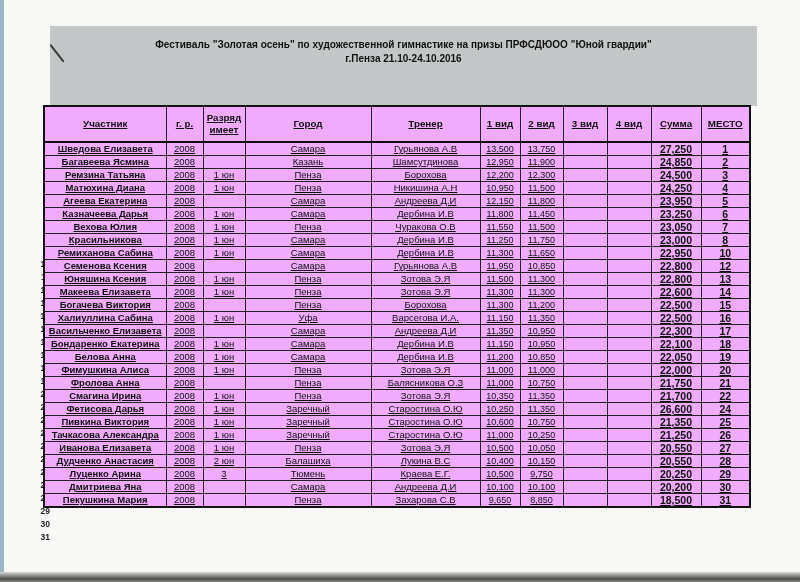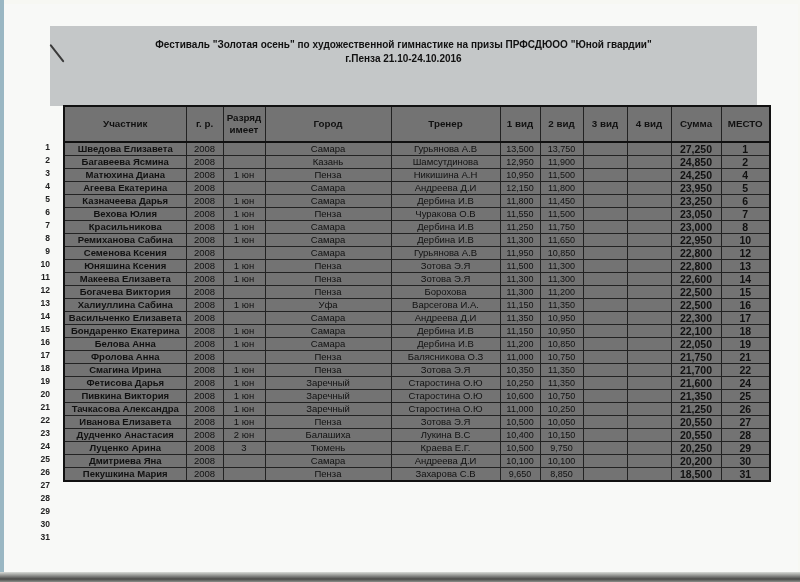--- a/index.html
+++ b/index.html
@@ -32,25 +32,26 @@
     }
     .title {
       position: absolute; left: 50px; width: 707px; text-align: center;
       font-weight: bold; font-size: 10px; color: #111;
     }
     .t1 { top: 39px; }
     .t2 { top: 53px; }
     .t3 { top: 96px; margin-top: 23px; }
 
     table.protocol {
-      position: absolute; left: 63px; top: 105px;
+      position: absolute; left: 43px; top: 105px;
       border-collapse: collapse; table-layout: fixed;
       border: 2px solid #111;
       font-size: 9.5px; color: #111;
-      background: #737373;
+      background: #f0abfc;
+      text-decoration: underline;
     }
     table.protocol th, table.protocol td {
       border: 1px solid #222; padding: 0 2px; overflow: hidden; white-space: nowrap;
     }
     table.protocol th {
       height: 34px; font-weight: bold; font-size: 9.8px; text-align: center;
       line-height: 12px; border-bottom: 2px solid #111;
     }
     table.protocol td { height: 12px; line-height: 12px; text-align: center; }
     td.name { text-align: left; font-weight: bold; }
@@ -163,20 +164,33 @@
         <td>Казань</td>
         <td>Шамсутдинова</td>
         <td class="score">12,950</td>
         <td class="score">11,900</td>
         <td class="score"></td>
         <td class="score"></td>
         <td class="sum">24,850</td>
         <td class="place">2</td>
       </tr>
       <tr>
+        <td class="name">Ремзина Татьяна</td>
+        <td>2008</td>
+        <td>1 юн</td>
+        <td>Пенза</td>
+        <td>Борохова</td>
+        <td class="score">12,200</td>
+        <td class="score">12,300</td>
+        <td class="score"></td>
+        <td class="score"></td>
+        <td class="sum">24,500</td>
+        <td class="place">3</td>
+      </tr>
+      <tr>
         <td class="name">Матюхина Диана</td>
         <td>2008</td>
         <td>1 юн</td>
         <td>Пенза</td>
         <td>Никишина А.Н</td>
         <td class="score">10,950</td>
         <td class="score">11,500</td>
         <td class="score"></td>
         <td class="score"></td>
         <td class="sum">24,250</td>
@@ -345,20 +359,33 @@
         <td>Самара</td>
         <td>Дербина И.В</td>
         <td class="score">11,200</td>
         <td class="score">10,850</td>
         <td class="score"></td>
         <td class="score"></td>
         <td class="sum">22,050</td>
         <td class="place">19</td>
       </tr>
       <tr>
+        <td class="name">Фимушкина Алиса</td>
+        <td>2008</td>
+        <td>1 юн</td>
+        <td>Пенза</td>
+        <td>Зотова Э.Я</td>
+        <td class="score">11,000</td>
+        <td class="score">11,000</td>
+        <td class="score"></td>
+        <td class="score"></td>
+        <td class="sum">22,000</td>
+        <td class="place">20</td>
+      </tr>
+      <tr>
         <td class="name">Фролова Анна</td>
         <td>2008</td>
         <td></td>
         <td>Пенза</td>
         <td>Балясникова О.З</td>
         <td class="score">11,000</td>
         <td class="score">10,750</td>
         <td class="score"></td>
         <td class="score"></td>
         <td class="sum">21,750</td>
@@ -380,21 +407,21 @@
       <tr>
         <td class="name">Фетисова Дарья</td>
         <td>2008</td>
         <td>1 юн</td>
         <td>Заречный</td>
         <td>Старостина О.Ю</td>
         <td class="score">10,250</td>
         <td class="score">11,350</td>
         <td class="score"></td>
         <td class="score"></td>
-        <td class="sum">21,600</td>
+        <td class="sum">26,600</td>
         <td class="place">24</td>
       </tr>
       <tr>
         <td class="name">Пивкина Виктория</td>
         <td>2008</td>
         <td>1 юн</td>
         <td>Заречный</td>
         <td>Старостина О.Ю</td>
         <td class="score">10,600</td>
         <td class="score">10,750</td>

